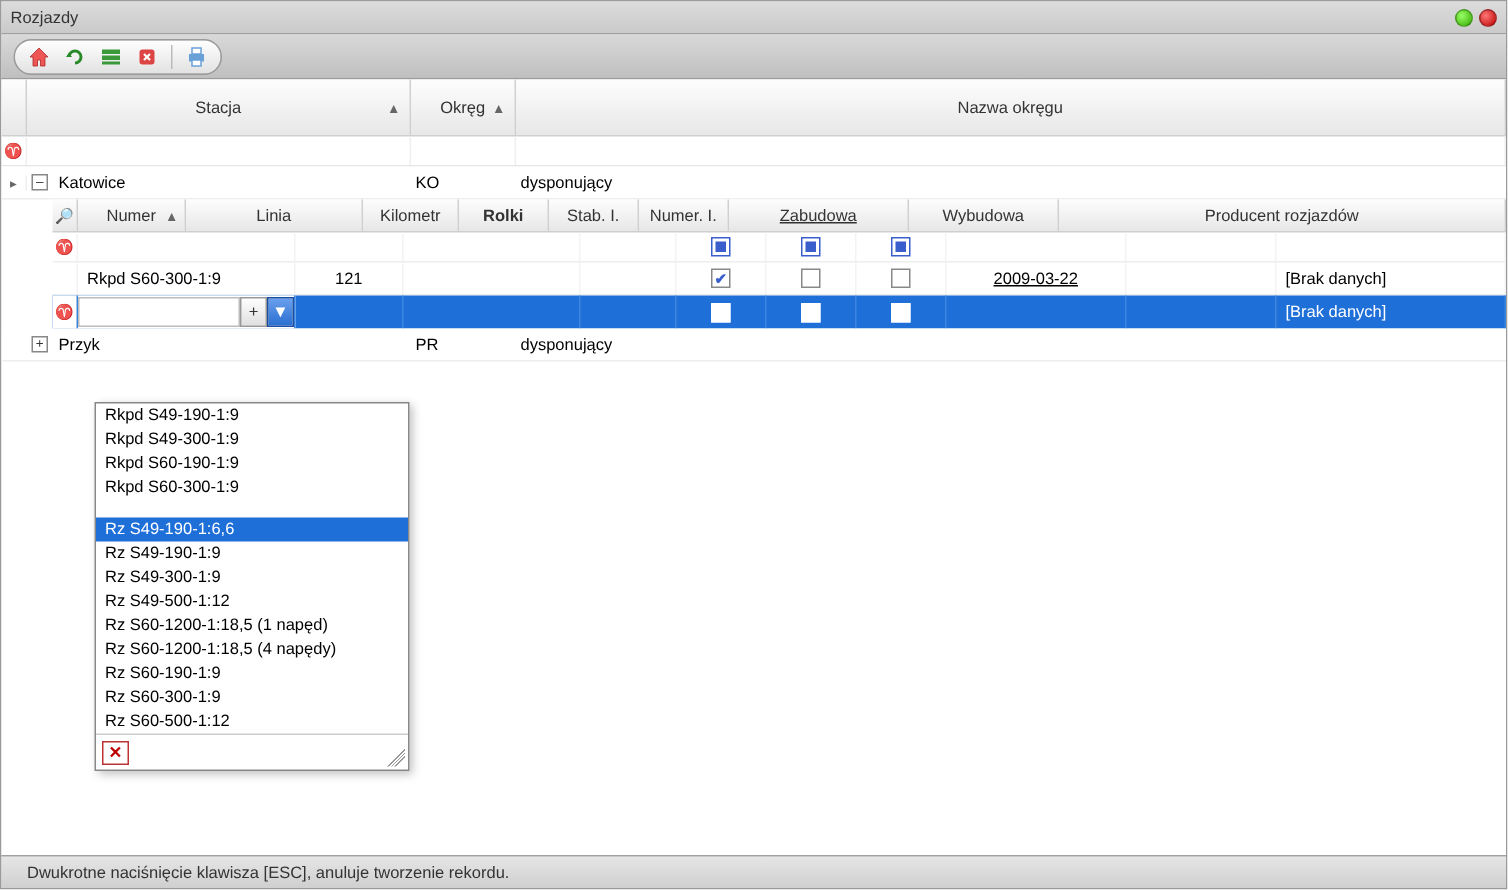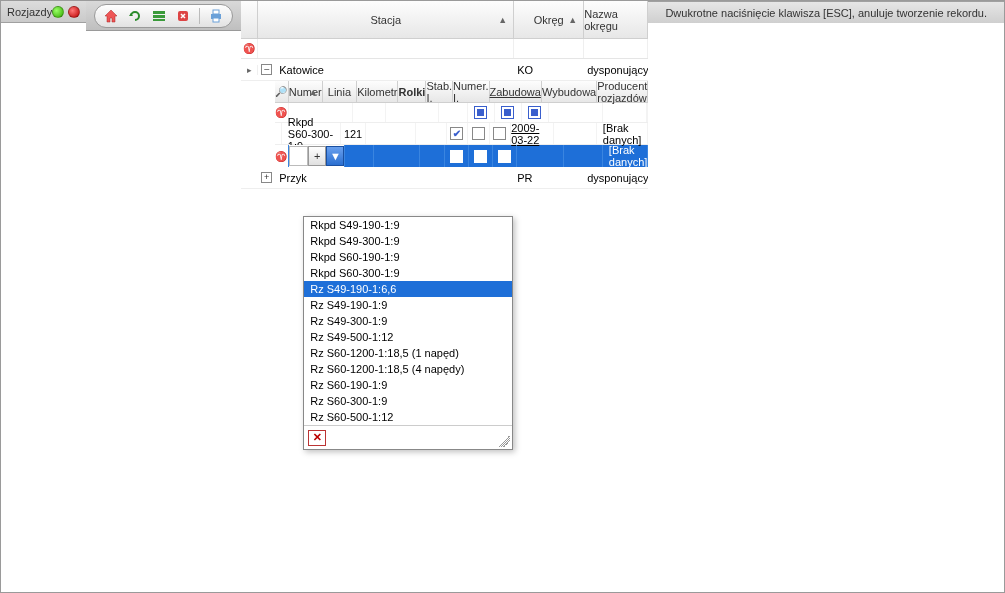--- a/index.html
+++ b/index.html
@@ -1,17 +1,17 @@
 <!DOCTYPE html>
 <html><head>
 <meta charset="utf-8">
 <style>
 * { box-sizing: border-box; margin: 0; padding: 0; font-family: Tahoma, Arial, sans-serif; font-size: 11px; }
 html, body { width: 1005px; height: 593px; overflow: hidden; }
-.window { width: 1005px; height: 593px; background: #fff; border: 1px solid #9a9a9a; display: flex; flex-direction: row; }
+.window { width: 1005px; height: 593px; background: #fff; border: 1px solid #9a9a9a; display: flex; flex-direction: column; }
 .titlebar { height: 22px; background: linear-gradient(to bottom, #dcdcdc, #cacaca); border-bottom: 1px solid #a0a0a0; display: flex; align-items: center; padding: 0 6px; }
 .titlebar-text { flex: 1; color: #333; }
 .titlebar-dots { display: flex; gap: 4px; }
 .dot { width: 12px; height: 12px; border-radius: 50%; border: 1px solid rgba(0,0,0,0.25); }
 .dot.green { background: radial-gradient(circle at 35% 35%, #9f6, #3a0); }
 .dot.red { background: radial-gradient(circle at 35% 35%, #f77, #b00); }
 .toolbar-wrap { height: 30px; background: linear-gradient(to bottom, #d9d9d9, #bfbfbf); border-bottom: 1px solid #9a9a9a; display: flex; align-items: center; padding: 0 8px; }
 .toolbar { height: 24px; background: linear-gradient(to bottom, #fefefe, #e2e2e2); border: 1px solid #9a9a9a; border-radius: 12px; display: flex; align-items: center; padding: 0 8px; gap: 8px; }
 .tb-icon { width: 16px; height: 16px; display: inline-flex; align-items: center; justify-content: center; cursor: pointer; }
 .tb-divider { width: 1px; height: 16px; background: #bbb; }
@@ -76,21 +76,21 @@
 .typ-input { flex:1; height:20px; border:1px solid #bbb; background:#fff; }
 .typ-plus { width:18px; height:20px; background:linear-gradient(to bottom,#fefefe,#e0e0e0); border:1px solid #999; display:flex;align-items:center;justify-content:center; color:#333; cursor:pointer; }
 .typ-dd   { width:18px; height:20px; background:linear-gradient(to bottom,#6aa0ee,#2b6fd0); border:1px solid #1a4fa0; display:flex;align-items:center;justify-content:center; color:#fff; cursor:pointer; }
 .edit-row .chk { border-color:#fff; }
 .edit-row .chk.filled::after { background:#fff; }
 
 
 .popup { position: absolute; left: 62px; top: 215px; width: 210px; background:#fff; border:1px solid #888; box-shadow: 2px 2px 6px rgba(0,0,0,0.25); z-index: 100; }
 .popup-list { max-height: 220px; overflow:auto; }
 .popup-item { padding: 2px 6px; cursor:pointer; white-space:nowrap; }
-.popup-item.sel { background:#1e6fd8; color:#fff; }
+.popup-item.sel { background:#1e6fd8; color:#fff;margin-top:12px; }
 .popup-footer { height:24px; border-top:1px solid #ccc; display:flex; align-items:center; padding:0 4px; position:relative; }
 .popup-close { width:18px; height:16px; border:1px solid #b33; background:#fff; display:flex;align-items:center;justify-content:center; color:#b00; font-weight:bold; cursor:pointer; }
 .popup-grip { position:absolute; right:2px; bottom:2px; width:12px; height:12px; background:
   linear-gradient(135deg, transparent 50%, #999 50%, #999 55%, transparent 55%,
                   transparent 60%, #999 60%, #999 65%, transparent 65%,
                   transparent 70%, #999 70%, #999 75%, transparent 75%); cursor:nwse-resize; }
 
 
 .statusbar { height: 22px; background: linear-gradient(to bottom, #e6e6e6, #cfcfcf); border-top: 1px solid #a0a0a0; display:flex; align-items:center; padding:0 17px; color:#333; }
 .key-icon { font-size: 10px; }

